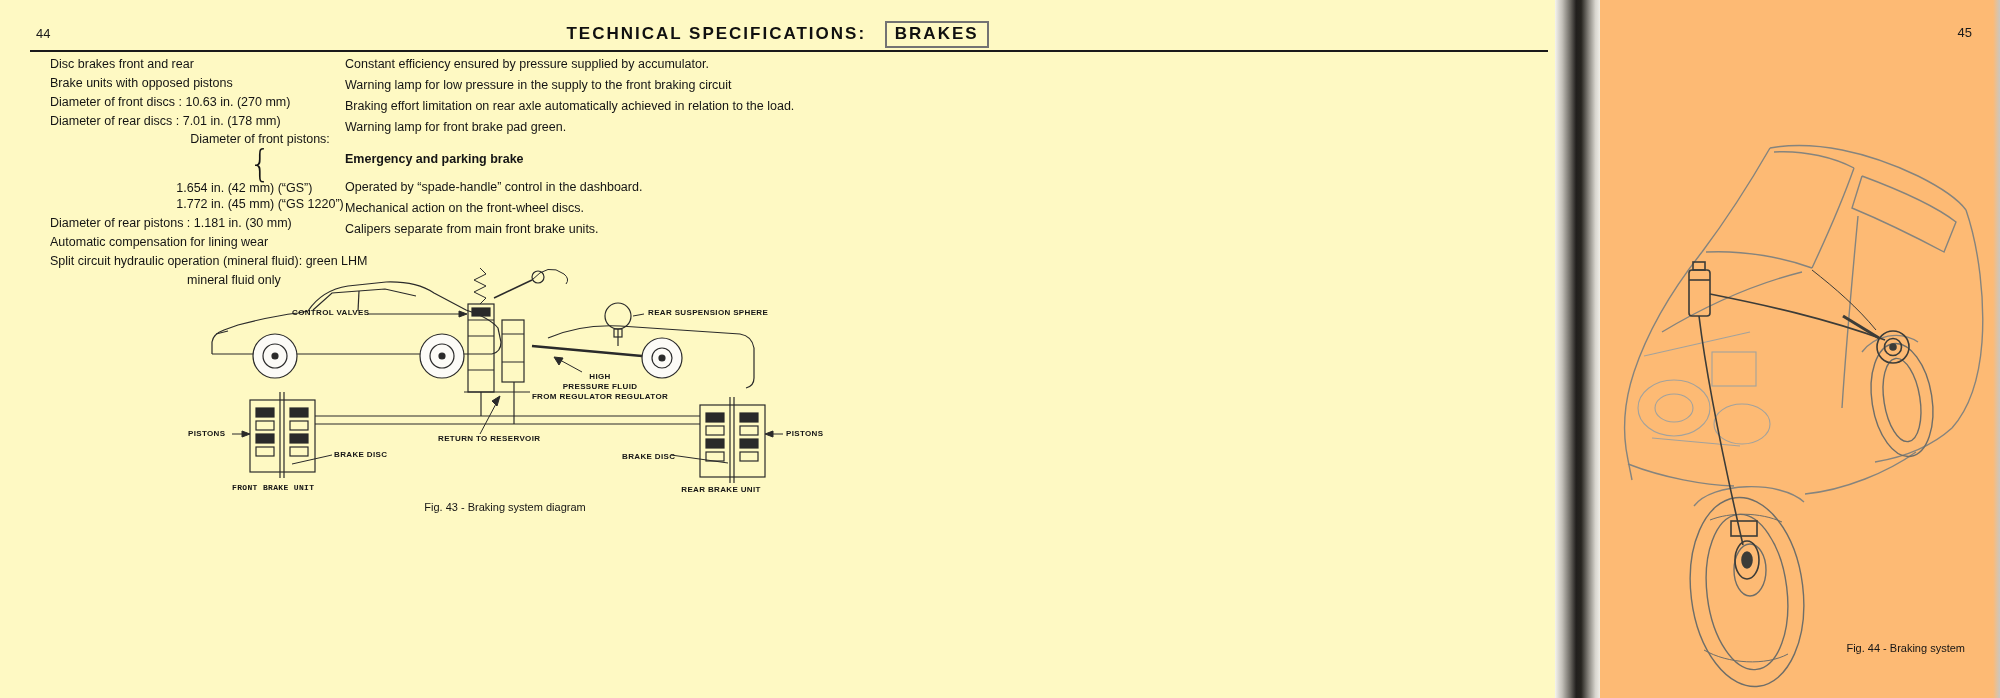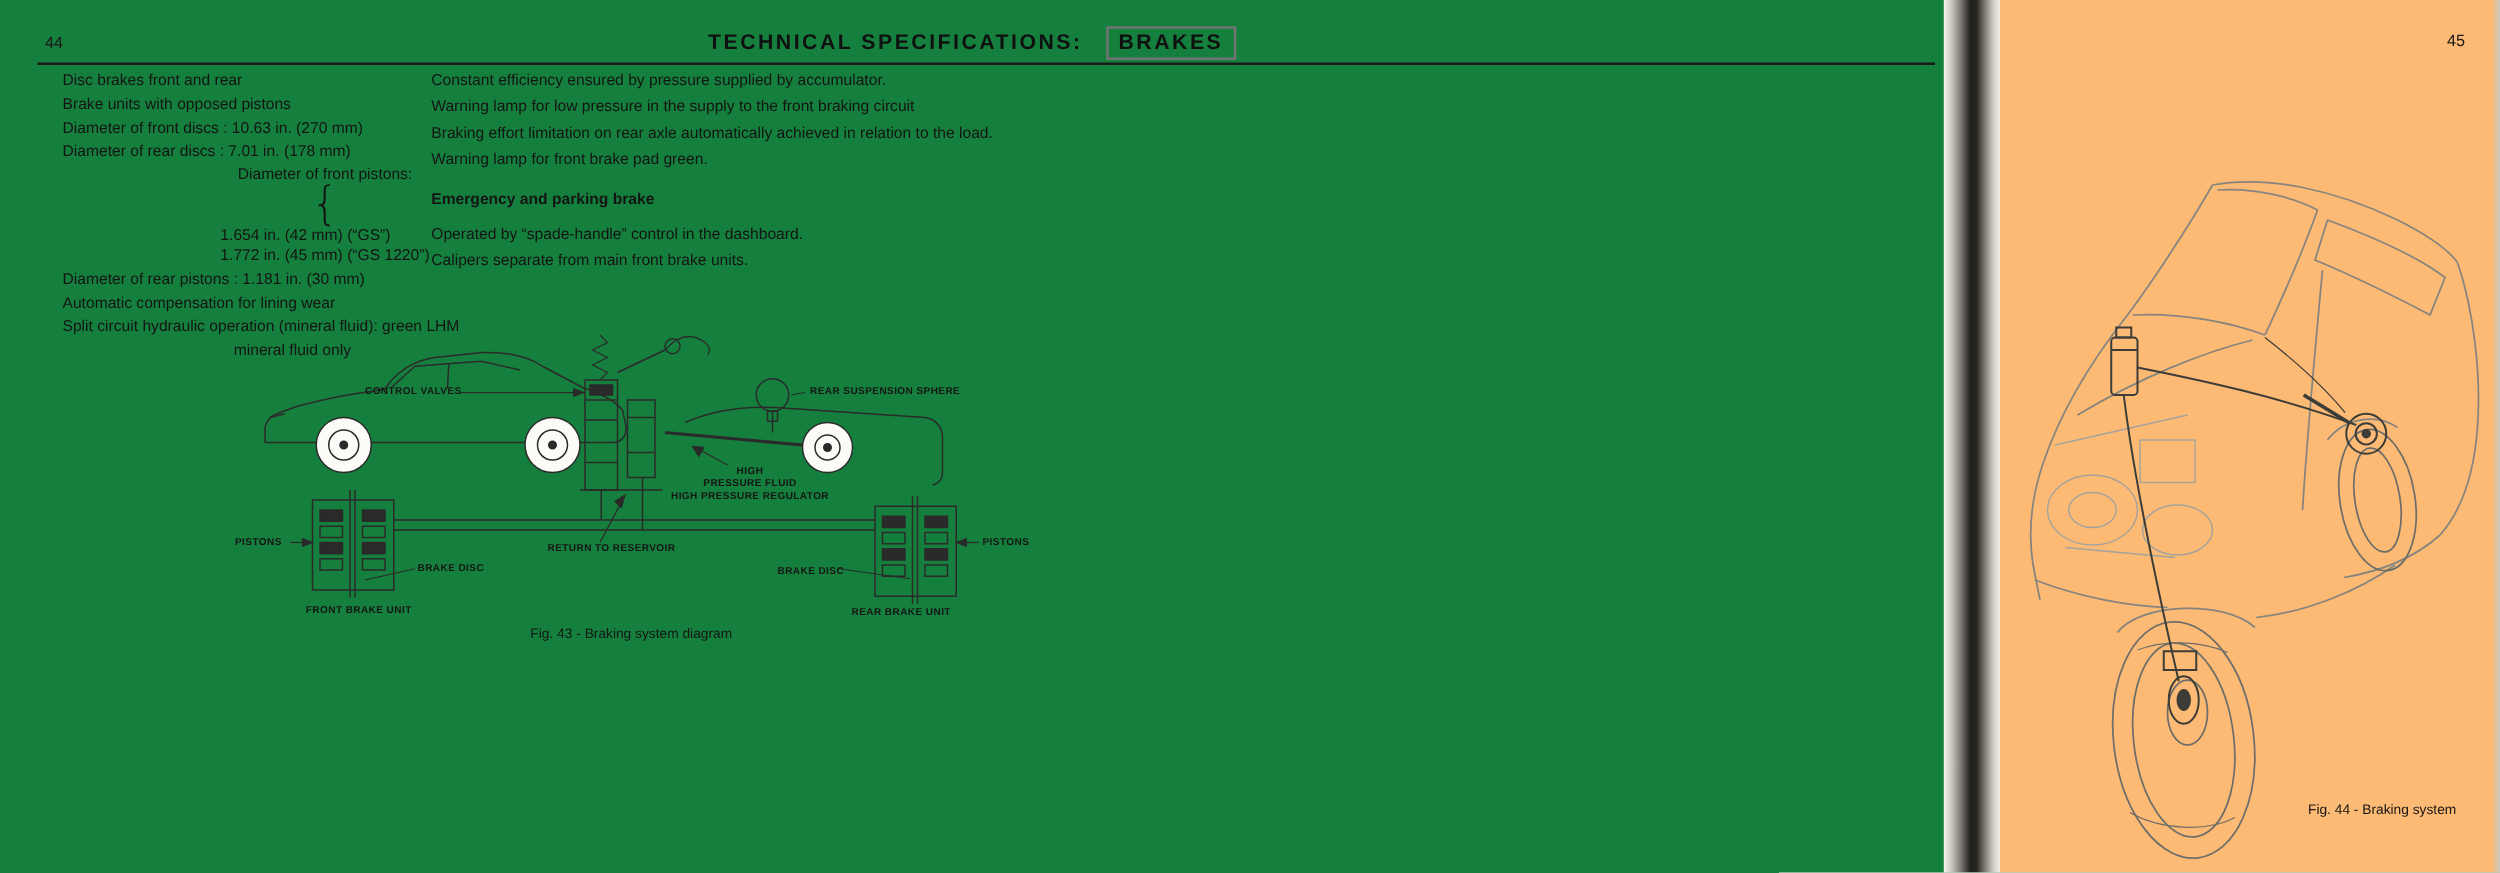--- a/index.html
+++ b/index.html
@@ -2,21 +2,21 @@
 <html><head>
 <meta charset="utf-8">
 <style>
   * { margin:0; padding:0; box-sizing:border-box; }
   html,body { width:2000px; height:698px; overflow:hidden; background:#e8e6e1;
     font-family:"Liberation Sans", sans-serif; color:#141414; }
   .spread { position:relative; width:2000px; height:698px; display:flex; }
 
   
   .page { position:relative; height:698px; }
-  .left-page { width:1555px; background:#15803d; }
+  .left-page { width:1555px; background:#fef9c3; }
   .gutter { width:45px; height:698px;
     background:linear-gradient(90deg,#f5f3ee 0%,#c2bfb8 16%,#6b6862 34%,#211f1d 47%,#26241f 58%,#8a8780 75%,#d8d5ce 90%,#efede7 100%); }
   .right-page { width:400px; background:linear-gradient(180deg,#f2f0ea 0%,#efede6 55%,#ecead f 100%); background-color:#fdba74; }
   .right-page::after { content:""; position:absolute; top:0; right:0; width:7px; height:698px;
     background:linear-gradient(270deg,#cac7c0,rgba(0,0,0,0)); }
 
   
   .pagenum { position:absolute; font-size:13px; color:#1a1a1a; }
   .pagenum-left { left:36px; top:26px; }
   .pagenum-right { right:28px; top:25px; }
@@ -83,20 +83,21 @@
       <div class="ln cont-centered">mineral fluid only</div>
     </div>
 
     <div class="col col2">
       <div class="ln">Constant efficiency ensured by pressure supplied by accumulator.</div>
       <div class="ln">Warning lamp for low pressure in the supply to the front braking circuit</div>
       <div class="ln">Braking effort limitation on rear axle automatically achieved in relation to the load.</div>
       <div class="ln">Warning lamp for front brake pad green.</div>
       <div class="subhead">Emergency and parking brake</div>
       <div class="ln">Operated by “spade-handle” control in the dashboard.</div>
+      <div class="ln">Mechanical action on the front-wheel discs.</div>
       <div class="ln">Calipers separate from main front brake units.</div>
     </div>
 
     <svg class="fig43-svg" width="660" height="262" viewBox="0 0 660 262">
 
       <g stroke="#2a2a2a" fill="none" stroke-width="1.2">
         <path d="M32,104 L32,92 Q33,84 44,80 L58,75 Q92,66 118,63 L128,61 Q142,40 168,36 L206,32 Q236,31 254,43 L286,60 Q310,68 318,78 L321,92 Q321,102 312,104"></path>
         <path d="M32,104 L312,104"></path>
         <path d="M133,60 L152,43 L205,39 L236,46"></path>
         <path d="M178,61 L179,41"></path>
@@ -181,27 +182,27 @@
         <polygon points="374,107 383,108 379,115"></polygon>
         <path d="M152,205 L112,214" fill="none"></path>
         <path d="M491,205 L548,213" fill="none"></path>
       </g>
     </svg>
 
     <div class="dlabel" style="left:292px; top:308px;">CONTROL VALVES</div>
     <div class="dlabel" style="left:648px; top:308px;">REAR SUSPENSION SPHERE</div>
     <div class="dlabel centered" style="left:530px; top:372px; width:140px;">HIGH
 PRESSURE FLUID
-HIGH PRESSURE REGULATOR</div>
+FROM REGULATOR REGULATOR</div>
     <div class="dlabel" style="left:438px; top:434px;">RETURN TO RESERVOIR</div>
     <div class="dlabel" style="left:188px; top:429px;">PISTONS</div>
     <div class="dlabel" style="left:786px; top:429px;">PISTONS</div>
     <div class="dlabel" style="left:334px; top:450px;">BRAKE DISC</div>
     <div class="dlabel" style="left:622px; top:452px;">BRAKE DISC</div>
-    <div class="dlabel" style="left:232px; top:483px; width:110px; text-align:center;">FRONT BRAKE UNIT</div>
+    <div class="dlabel" style="left:232px; top:483px; width:110px; text-align:left;font-family:Liberation Mono, monospace;">FRONT BRAKE UNIT</div>
     <div class="dlabel" style="left:666px; top:485px; width:110px; text-align:center;">REAR BRAKE UNIT</div>
 
     <div class="fig-caption fig43-cap">Fig. 43 - Braking system diagram</div>
   </div>
 
   <div class="gutter"></div>
 
   <div class="page right-page">
     <div class="pagenum pagenum-right">45</div>
 

